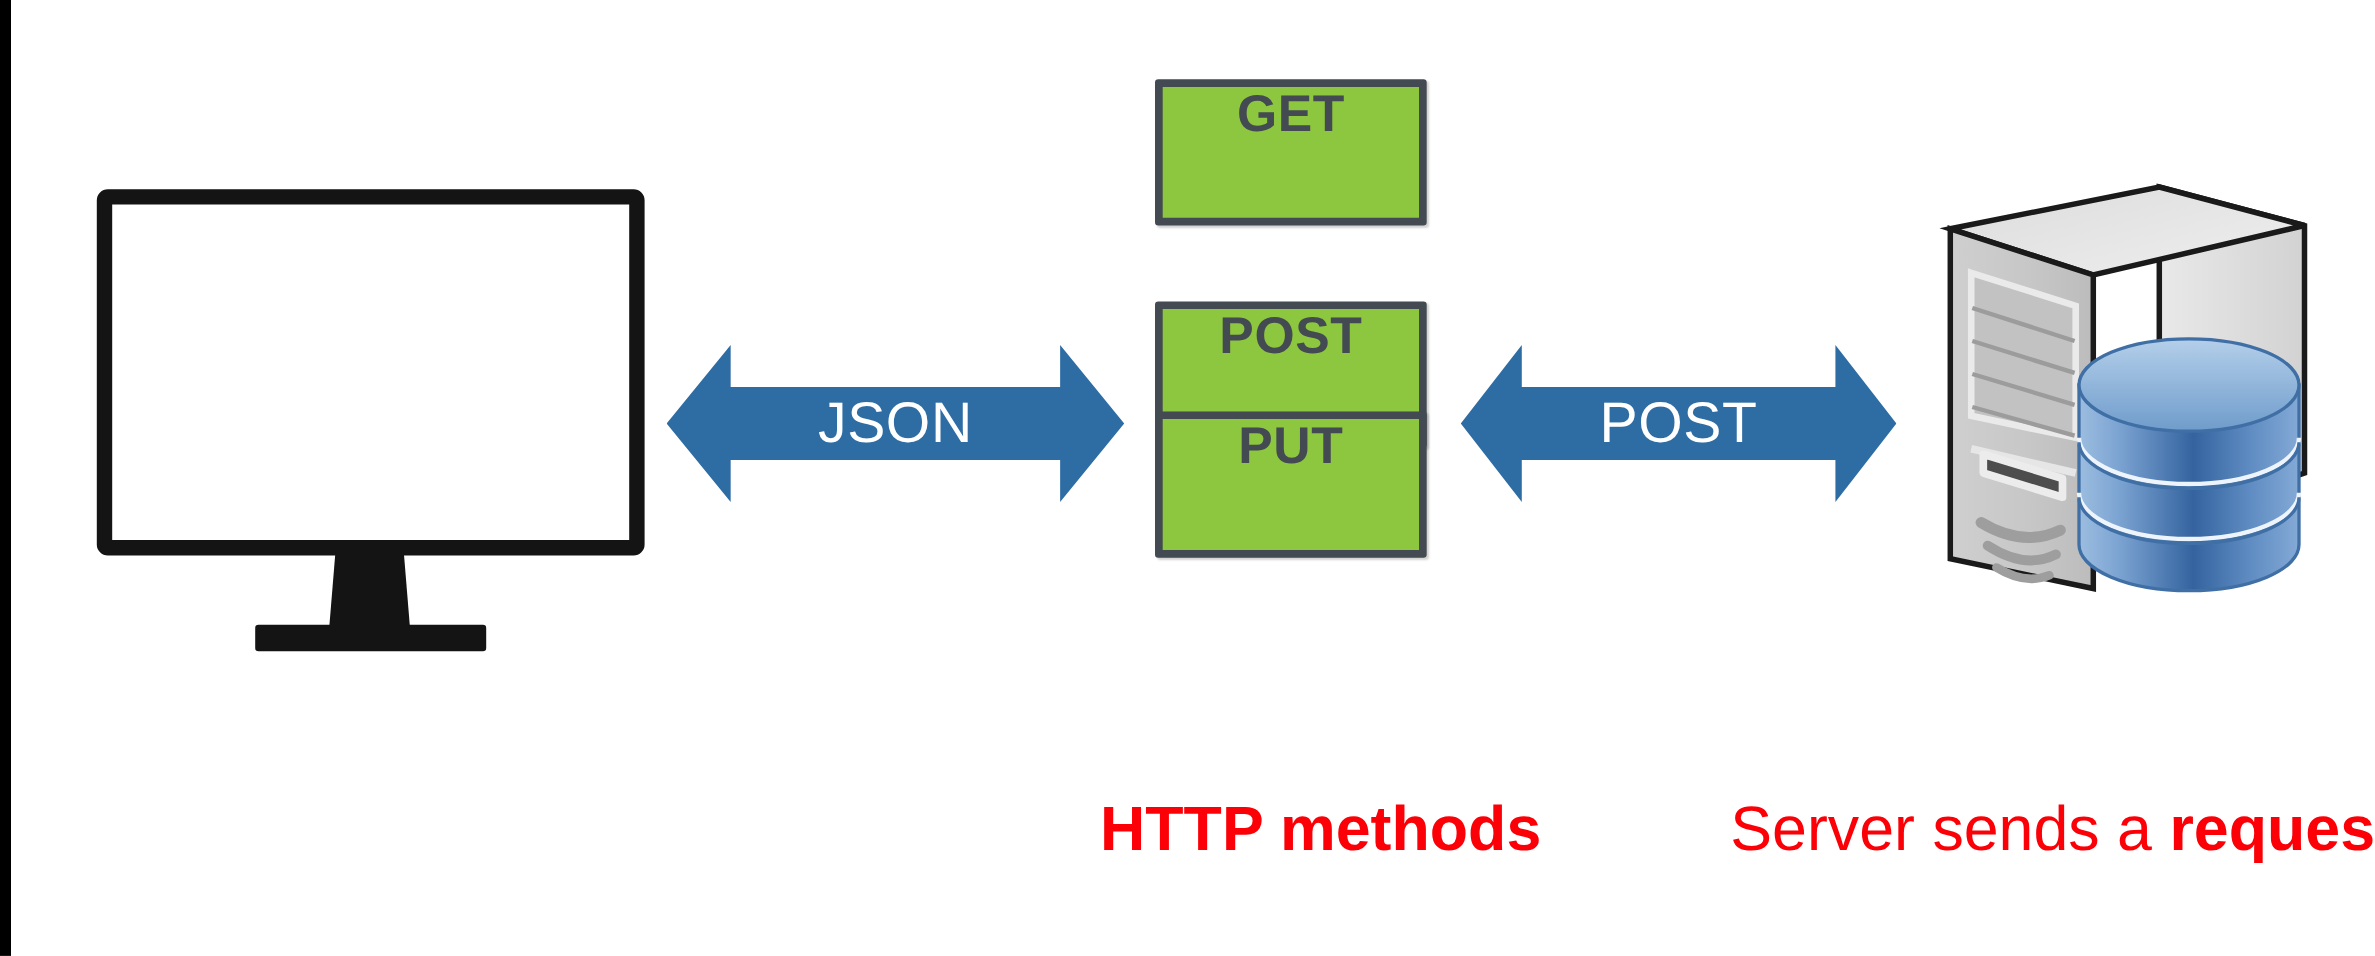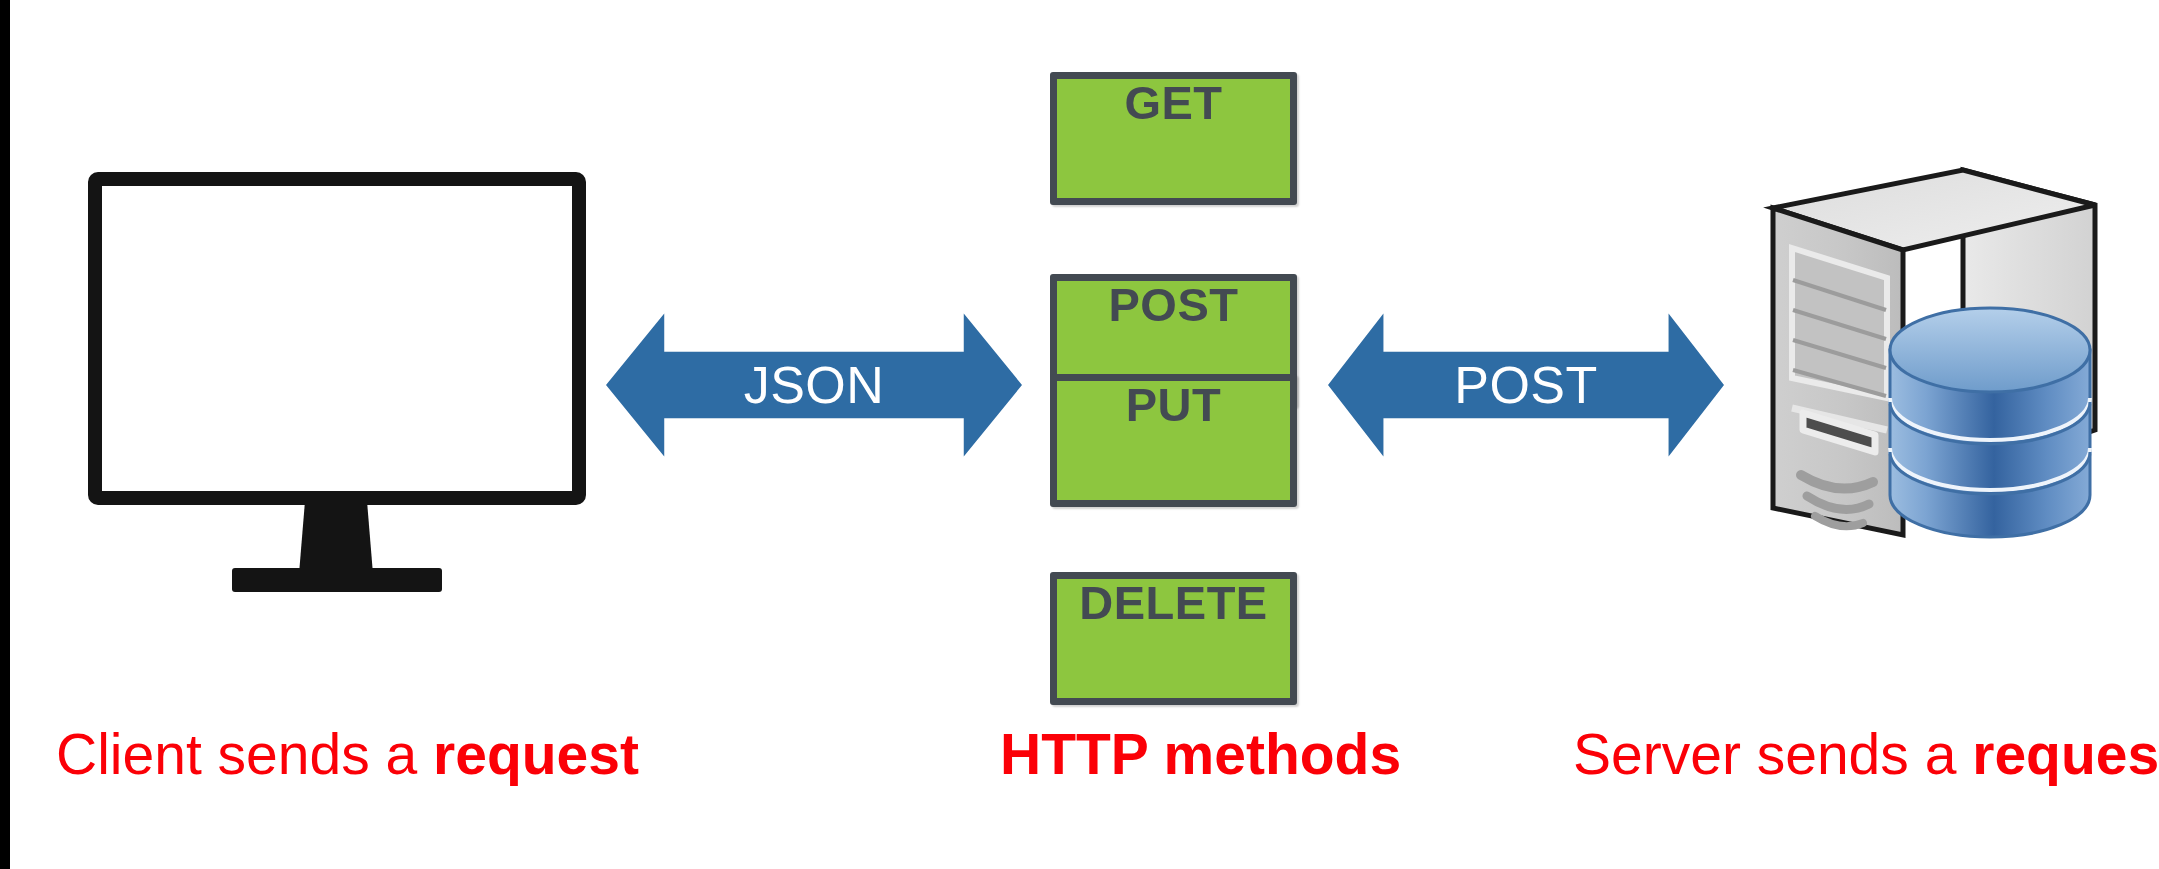--- a/index.html
+++ b/index.html
@@ -182,23 +182,20 @@
 
   <div class="method-box" style="top:72px;">
     <span class="method-label">GET</span>
   </div>
   <div class="method-box" style="top:232px;margin-top:42px;">
     <span class="method-label">POST</span>
   </div>
   <div class="method-box" style="top:374px;">
     <span class="method-label">PUT</span>
   </div>
-  <div class="method-box" style="top:572px;">
-    <span class="method-label">DELETE</span>
-  </div>
 
   <div class="arrow" id="arrow-http">
     <span class="arrow-label">POST</span>
   </div>
 
   <div class="server-group">
     <svg width="410" height="420" viewBox="0 0 410 420" xmlns="http://www.w3.org/2000/svg">
       <defs>
         <linearGradient id="towerFront" x1="0" y1="0" x2="1" y2="0">
           <stop offset="0%" stop-color="#cfcfcf"></stop>
@@ -250,23 +247,20 @@
         <path d="M155,220 L155,365 A100,42 0 0 0 355,365 L355,220 Z" fill="url(#dbBody)" stroke="#3f6fa5" stroke-width="3"></path>
         <ellipse cx="255" cy="220" rx="100" ry="42" fill="url(#dbTop)" stroke="#3f6fa5" stroke-width="3"></ellipse>
         <path d="M155,268 A100,42 0 0 0 355,268" fill="none" stroke="#eef4fb" stroke-width="4"></path>
         <path d="M155,272 A100,42 0 0 0 355,272" fill="none" stroke="#3f6fa5" stroke-width="3"></path>
         <path d="M155,318 A100,42 0 0 0 355,318" fill="none" stroke="#eef4fb" stroke-width="4"></path>
         <path d="M155,322 A100,42 0 0 0 355,322" fill="none" stroke="#3f6fa5" stroke-width="3"></path>
       </g>
     </svg>
   </div>
 
-  <div class="caption" id="caption-client">
-    <span>Client sends a </span><b>request</b>
-  </div>
 
   <div class="caption" id="caption-methods">HTTP methods</div>
 
   <div class="caption" id="caption-server">
     <span>Server sends a </span><b>request</b>
   </div>
 
 </div>
 
 </body></html>

